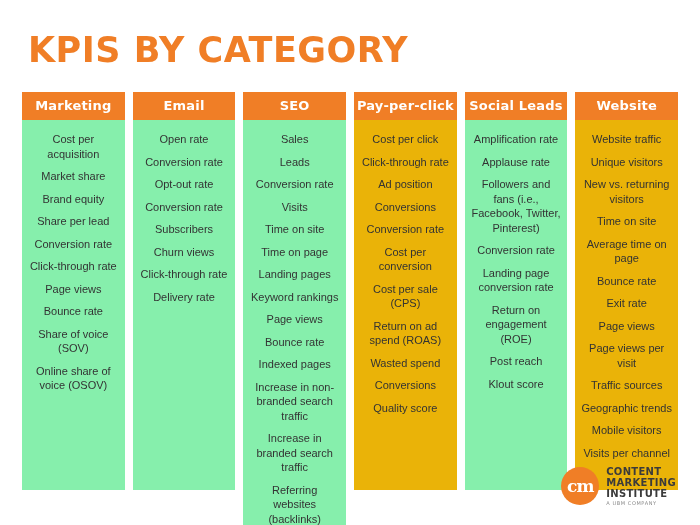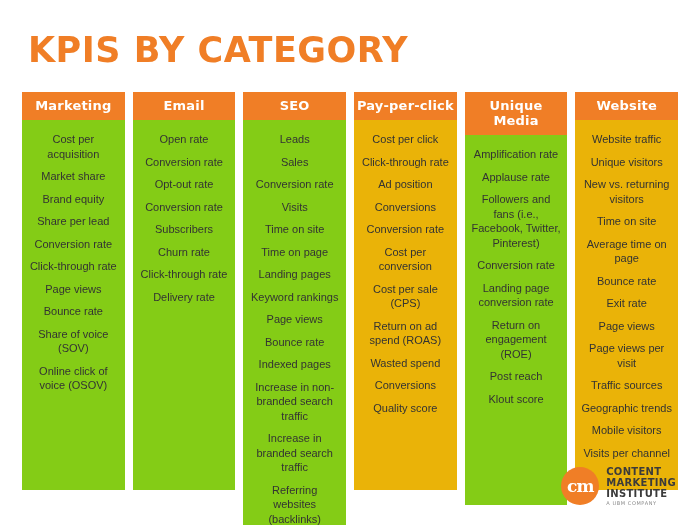--- a/index.html
+++ b/index.html
@@ -56,21 +56,21 @@
     padding: 6px 2px 7px 2px;
     letter-spacing: 0.2px;
     font-family: "DejaVu Sans", sans-serif;
   }
   .col-body {
     padding: 8px 4px 10px 4px;
     min-height: 370px;
     box-sizing: border-box;
   }
   .col-body.shaded {
-    background: #84cc16;
+    background: #86efac;
   }
   .col-body.plain {
     background: #eab308;
   }
   .item {
     font-size: 11px;
     line-height: 1.32;
     color: #333333;
     text-align: center;
     padding: 4px 2px;
@@ -128,41 +128,41 @@
         <div class="col-body shaded">
           <div class="item">Cost per acquisition</div>
           <div class="item">Market share</div>
           <div class="item">Brand equity</div>
           <div class="item">Share per lead</div>
           <div class="item">Conversion rate</div>
           <div class="item">Click-through rate</div>
           <div class="item">Page views</div>
           <div class="item">Bounce rate</div>
           <div class="item">Share of voice (SOV)</div>
-          <div class="item">Online click of voice (OSOV)</div>
+          <div class="item">Online share of voice (OSOV)</div>
         </div>
       </div>
       <div class="col">
         <div class="col-head">Email</div>
         <div class="col-body shaded">
           <div class="item">Open rate</div>
           <div class="item">Conversion rate</div>
           <div class="item">Opt-out rate</div>
           <div class="item">Conversion rate</div>
           <div class="item">Subscribers</div>
-          <div class="item">Churn rate</div>
+          <div class="item">Churn views</div>
           <div class="item">Click-through rate</div>
           <div class="item">Delivery rate</div>
         </div>
       </div>
       <div class="col">
         <div class="col-head">SEO</div>
         <div class="col-body shaded">
+          <div class="item">Sales</div>
           <div class="item">Leads</div>
-          <div class="item">Sales</div>
           <div class="item">Conversion rate</div>
           <div class="item">Visits</div>
           <div class="item">Time on site</div>
           <div class="item">Time on page</div>
           <div class="item">Landing pages</div>
           <div class="item">Keyword rankings</div>
           <div class="item">Page views</div>
           <div class="item">Bounce rate</div>
           <div class="item">Indexed pages</div>
           <div class="item">Increase in non-branded search traffic</div>
@@ -180,21 +180,21 @@
           <div class="item">Conversion rate</div>
           <div class="item">Cost per conversion</div>
           <div class="item">Cost per sale (CPS)</div>
           <div class="item">Return on ad spend (ROAS)</div>
           <div class="item">Wasted spend</div>
           <div class="item">Conversions</div>
           <div class="item">Quality score</div>
         </div>
       </div>
       <div class="col">
-        <div class="col-head">Unique Media</div>
+        <div class="col-head">Social Leads</div>
         <div class="col-body shaded">
           <div class="item">Amplification rate</div>
           <div class="item">Applause rate</div>
           <div class="item">Followers and fans (i.e., Facebook, Twitter, Pinterest)</div>
           <div class="item">Conversion rate</div>
           <div class="item">Landing page conversion rate</div>
           <div class="item">Return on engagement (ROE)</div>
           <div class="item">Post reach</div>
           <div class="item">Klout score</div>
         </div>

